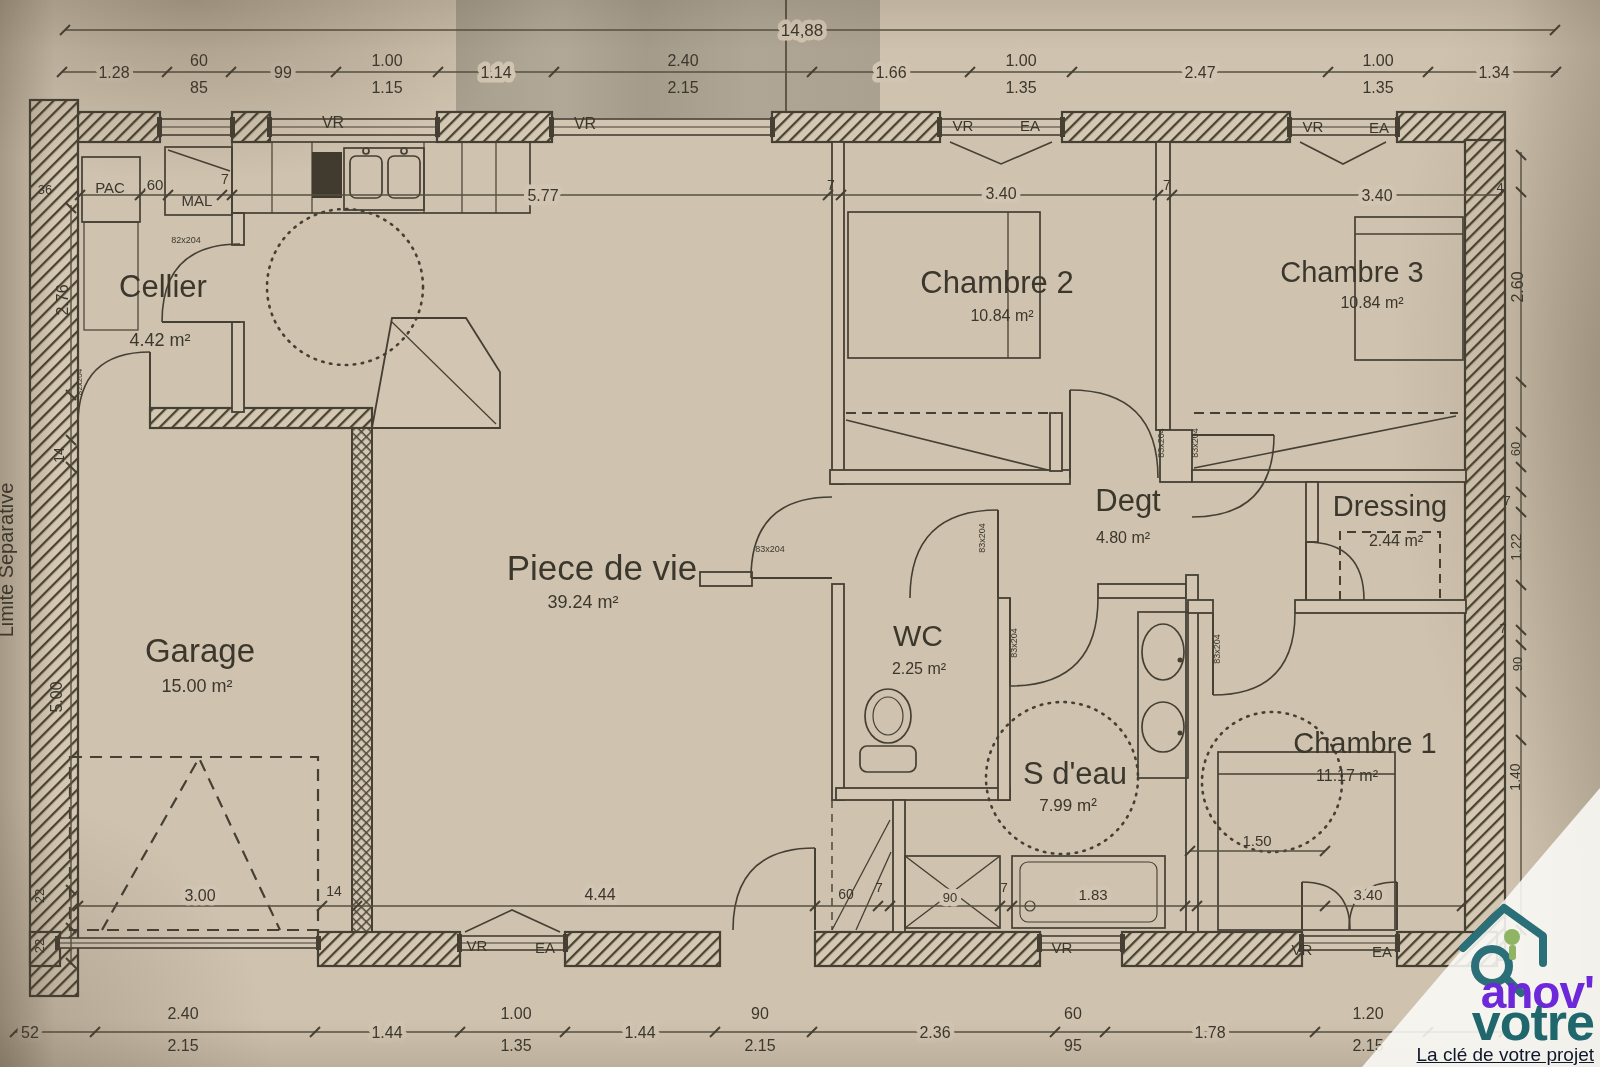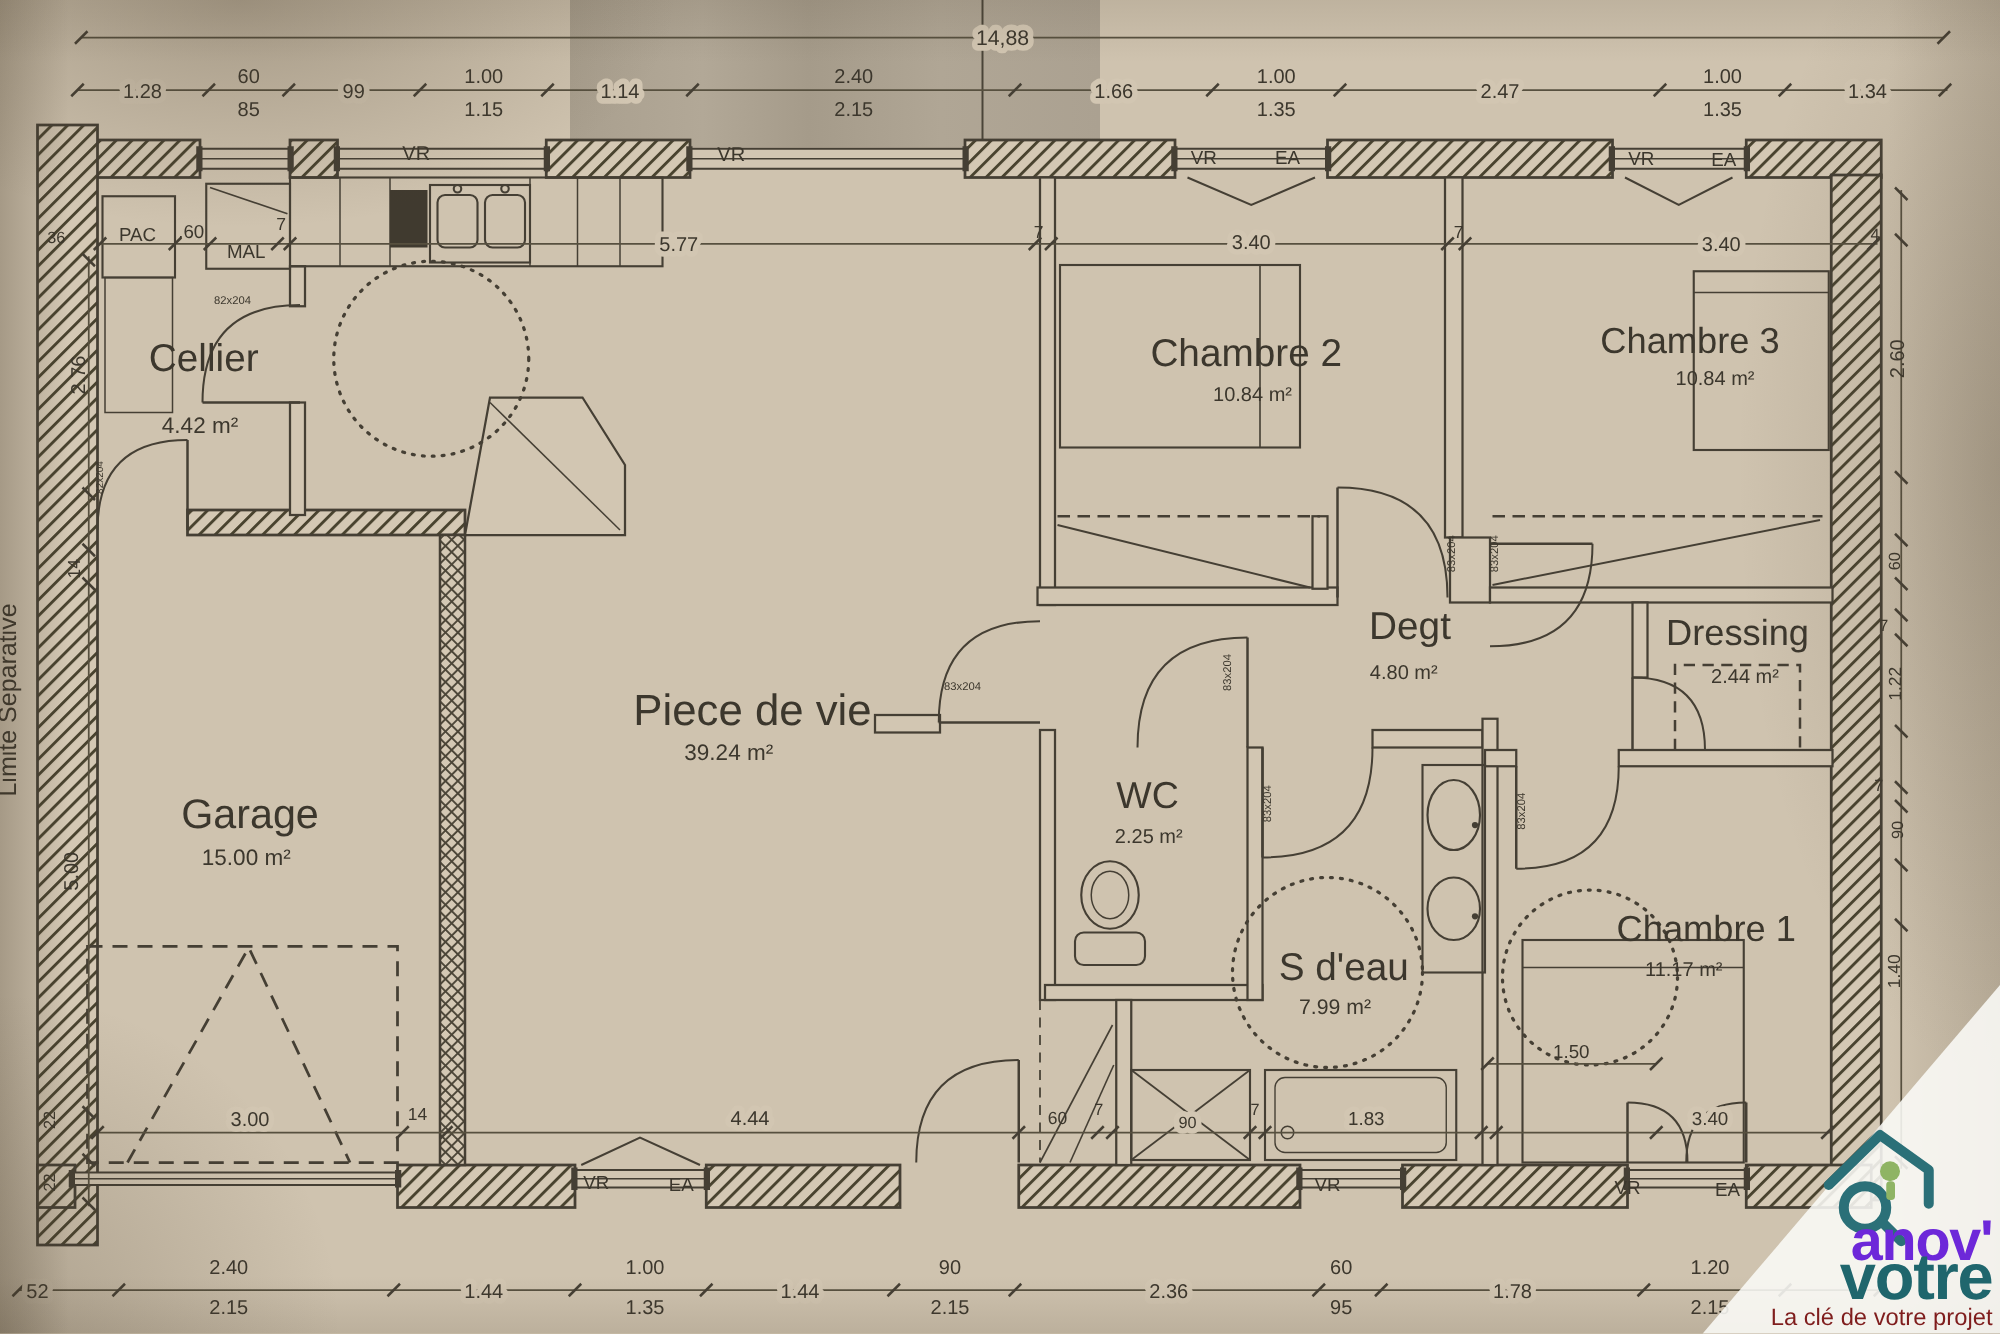--- a/index.html
+++ b/index.html
@@ -408,13 +408,13 @@
     <circle cx="1492" cy="966" r="17"></circle>
     <path d="M 1505,977 L 1521,993"></path>
   </g>
   <g fill="#8fb464" stroke="none">
     <circle cx="1512" cy="937" r="8"></circle>
     <rect x="1509" y="945" width="7" height="15" rx="3"></rect>
   </g>
 </svg>
 <div class="logo-text" id="logo-brand1" style="color: #6d28d9;">anov'</div>
 <div class="logo-text" id="logo-brand2" style="color: rgb(31, 102, 109);">votre</div>
-<div class="logo-text" id="logo-tagline" style="color: #7f1d1d;">La clé de votre projet</div>
+<div class="logo-text" id="logo-tagline" style="color: #0f172a; text-decoration: underline;">La clé de votre projet</div>
 
 </body></html>

